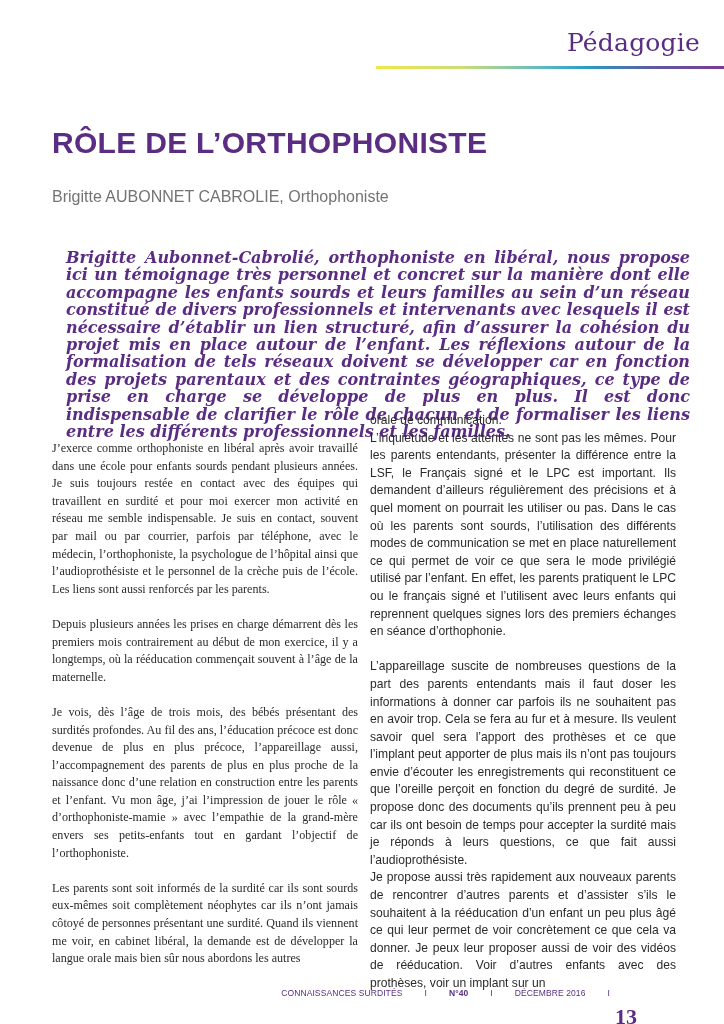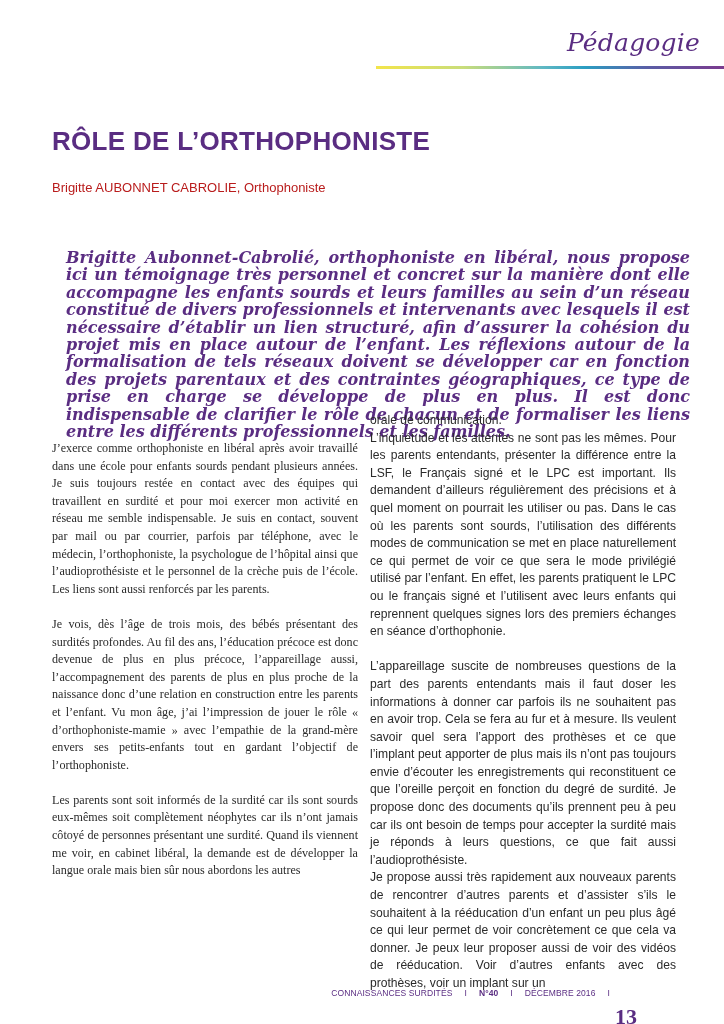--- a/index.html
+++ b/index.html
@@ -13,51 +13,50 @@
       position: relative;
       overflow: hidden;
       font-family: "Liberation Sans", sans-serif;
       color: #2a2a2a;
     }
     .section-header {
       position: absolute;
       right: 24px;
       top: 28px;
       font-family: "DejaVu Serif", serif;
-      font-style: italic;
       font-size: 25px;
       color: #5a2d82;
       letter-spacing: 0.2px;
     }
     .header-rule {
       position: absolute;
       left: 376px;
       right: 0;
       top: 66px;
       height: 3px;
       background: linear-gradient(to right, #f3e54a 0%, #c9dd7a 25%, #5fb8c4 48%, #2b9ec2 60%, #5a5ea6 78%, #7b3a8e 100%);
     }
     .article-title {
       position: absolute;
       left: 52px;
       top: 126px;
       font-family: "Liberation Sans", sans-serif;
       font-weight: bold;
-      font-size: 26px;
+      font-size: 30px;
       color: #5a2d82;
       letter-spacing: 0.3px;
       margin: 0;
     }
     .byline {
       position: absolute;
       left: 52px;
-      top: 180px;
+      top: 188px;
       font-family: "Liberation Sans", sans-serif;
-      font-size: 13px;
-      color: #b91c1c;
+      font-size: 16px;
+      color: #737373;
     }
     .chapeau {
       position: absolute;
       left: 52px;
       top: 235px;
       width: 624px;
       font-family: "DejaVu Serif", serif;
       font-style: italic;
       font-weight: bold;
       font-size: 16px;
@@ -87,21 +86,21 @@
     .footer {
       position: absolute;
       right: 112px;
       top: 988px;
       font-family: "Liberation Sans", sans-serif;
       font-size: 8.5px;
       color: #5a2d82;
       letter-spacing: 0.1px;
       display: flex;
       align-items: center;
-      gap: 10px;
+      gap: 20px;
       white-space: nowrap;
     }
     .footer .sep {
       color: #5a2d82;
       margin: 0 2px;
     }
     .footer .issue { font-weight: bold; }
     .page-number {
       position: absolute;
       left: 615px;
@@ -119,20 +118,21 @@
 <div class="section-header">Pédagogie</div>
 <div class="header-rule"></div>
 
 <h1 class="article-title">RÔLE DE L’ORTHOPHONISTE</h1>
 <div class="byline">Brigitte AUBONNET CABROLIE, Orthophoniste</div>
 
 <p class="chapeau">Brigitte Aubonnet-Cabrolié, orthophoniste en libéral, nous propose ici un témoignage très personnel et concret sur la manière dont elle accompagne les enfants sourds et leurs familles au sein d’un réseau constitué de divers professionnels et intervenants avec lesquels il est nécessaire d’établir un lien structuré, afin d’assurer la cohésion du projet mis en place autour de l’enfant. Les réflexions autour de la formalisation de tels réseaux doivent se développer car en fonction des projets parentaux et des contraintes géographiques, ce type de prise en charge se développe de plus en plus. Il est donc indispensable de clarifier le rôle de chacun et de formaliser les liens entre les différents professionnels et les familles.</p>
 
 <div class="col col-left">
   <p>J’exerce comme orthophoniste en libéral après avoir travaillé dans une école pour enfants sourds pendant plusieurs années. Je suis toujours restée en contact avec des équipes qui travaillent en surdité et pour moi exercer mon activité en réseau me semble indispensable. Je suis en contact, souvent par mail ou par courrier, parfois par téléphone, avec le médecin, l’orthophoniste, la psychologue de l’hôpital ainsi que l’audioprothésiste et le personnel de la crèche puis de l’école. Les liens sont aussi renforcés par les parents.</p>
+  <p>Depuis plusieurs années les prises en charge démarrent dès les premiers mois contrairement au début de mon exercice, il y a longtemps, où la rééducation commençait souvent à l’âge de la maternelle.</p>
   <p>Je vois, dès l’âge de trois mois, des bébés présentant des surdités profondes. Au fil des ans, l’éducation précoce est donc devenue de plus en plus précoce, l’appareillage aussi, l’accompagnement des parents de plus en plus proche de la naissance donc d’une relation en construction entre les parents et l’enfant. Vu mon âge, j’ai l’impression de jouer le rôle « d’orthophoniste-mamie » avec l’empathie de la grand-mère envers ses petits-enfants tout en gardant l’objectif de l’orthophoniste.</p>
   <p class="tight">Les parents sont soit informés de la surdité car ils sont sourds eux-mêmes soit complètement néophytes car ils n’ont jamais côtoyé de personnes présentant une surdité. Quand ils viennent me voir, en cabinet libéral, la demande est de développer la langue orale mais bien sûr nous abordons les autres</p>
 </div>
 
 <div class="col col-right">
   <p class="tight">orale de communication.</p>
   <p>L’inquiétude et les attentes ne sont pas les mêmes. Pour les parents entendants, présenter la différence entre la LSF, le Français signé et le LPC est important. Ils  demandent d’ailleurs régulièrement des précisions et à quel moment on pourrait les utiliser ou pas. Dans le cas où les parents sont sourds, l’utilisation des différents modes de communication se met en place naturellement ce qui permet de voir ce que sera le mode privilégié utilisé par l’enfant. En effet, les parents pratiquent le LPC ou le français signé et l’utilisent avec leurs enfants qui reprennent quelques signes lors des premiers échanges  en séance d’orthophonie.</p>
   <p class="tight">L’appareillage suscite de nombreuses questions de la part des parents entendants mais il faut doser les informations à donner car parfois ils ne souhaitent pas en avoir trop. Cela se fera au fur et à mesure. Ils veulent savoir quel sera l’apport des prothèses et ce que l’implant peut apporter de plus mais ils n’ont pas toujours envie d’écouter les enregistrements qui reconstituent ce que l’oreille perçoit en fonction du degré de surdité. Je propose donc des documents qu’ils prennent peu à peu car ils ont besoin de temps pour accepter la surdité mais je réponds à leurs questions, ce que fait aussi l’audioprothésiste.</p>
   <p class="tight">Je propose aussi très rapidement aux nouveaux parents de rencontrer d’autres parents et d’assister s’ils le souhaitent à la rééducation d’un enfant un peu plus âgé ce qui leur permet de voir concrètement ce que cela va donner. Je peux leur proposer aussi de voir des vidéos de rééducation. Voir d’autres enfants avec des prothèses, voir un implant sur un</p>
 </div>

